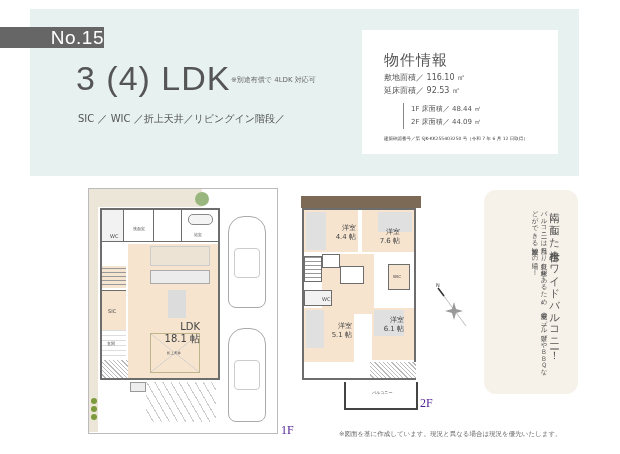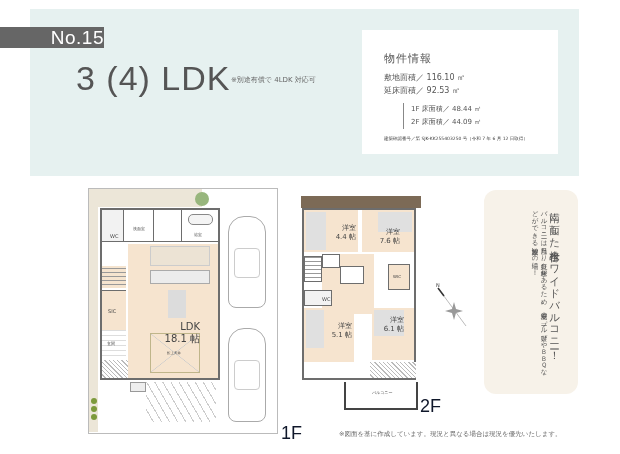--- a/index.html
+++ b/index.html
@@ -8,47 +8,48 @@
 
   .header-panel { position: absolute; left: 30px; top: 9px; width: 549px; height: 167px; background: #e6f1f0; }
   .no-badge { position: absolute; left: 0; top: 27px; width: 104px; height: 21px; background: #666666; color: #fff;
     font-family: "Liberation Sans", sans-serif; font-size: 19px; line-height: 21px; text-align: right; letter-spacing: 0.5px; }
   .layout-title { position: absolute; left: 76px; top: 58px; font-family: "Liberation Sans", sans-serif; font-size: 34px; font-weight: 300; color: #555; letter-spacing: 1px; line-height: 40px; }
   .layout-note { position: absolute; left: 231px; top: 75px; font-size: 7px; color: #666; }
   .features { position: absolute; left: 78px; top: 111px; font-size: 10px; line-height: 16px; color: #555; }
   .features div { white-space: nowrap; }
 
   .info-box { position: absolute; left: 362px; top: 30px; width: 196px; height: 124px; background: #fff; }
-  .info-title { position: absolute; left: 22px; top: 21px; font-size: 11px; color: #555; letter-spacing: 1px; }
+  .info-title { position: absolute; left: 22px; top: 21px; font-size: 15px; color: #555; letter-spacing: 1px; }
   .info-row { position: absolute; left: 22px; font-size: 8px; color: #555; white-space: nowrap; }
   .info-sub { position: absolute; left: 41px; top: 73px; border-left: 1px solid #888; padding-left: 7px; }
   .info-sub div { font-size: 7px; color: #555; line-height: 13px; white-space: nowrap; }
   .info-cert { position: absolute; left: 22px; top: 106px; font-size: 4.5px; color: #444; white-space: nowrap; }
 
   .plan { position: absolute; }
   .room { position: absolute; }
   .lbl { position: absolute; font-size: 4px; color: #444; white-space: nowrap; }
   .big { font-size: 7px; color: #444; text-align: right; line-height: 9px; }
 
   .callout { position: absolute; left: 484px; top: 190px; width: 94px; height: 204px; background: #f7f2e9; border-radius: 12px; }
   .callout-head { position: absolute; right: 16px; top: 14px; writing-mode: vertical-rl; font-size: 10.5px; color: #555; letter-spacing: 0.5px; white-space: nowrap; }
   .callout-body { position: absolute; right: 30px; top: 16px; writing-mode: vertical-rl; font-size: 6.5px; color: #555; line-height: 9px; }
 
-  .floor-label { position: absolute; font-family: Liberation Sans, sans-serif; font-size: 18px; color: #0f172a; }
+  .floor-label { position: absolute; font-family: Liberation Serif, serif; font-size: 12px; color: #4c1d95; }
   .footnote { position: absolute; left: 339px; top: 430px; font-size: 6.5px; color: #666; white-space: nowrap; }
   .compass { position: absolute; left: 430px; top: 280px; width: 40px; height: 50px; }
 </style>
 </head>
 <body>
 
 <div class="header-panel"></div>
 <div class="no-badge">No.15</div>
 <div class="layout-title">3 (4) LDK</div>
 <div class="layout-note">※別途有償で 4LDK 対応可</div>
 <div class="features">
+  <div>SIC ／ WIC ／折上天井／リビングイン階段／</div>
 </div>
 
 <div class="info-box">
   <div class="info-title">物件情報</div>
   <div class="info-row" style="top:42px">敷地面積／ 116.10 ㎡</div>
   <div class="info-row" style="top:55px">延床面積／ 92.53 ㎡</div>
   <div class="info-sub">
     <div>1F 床面積／ 48.44 ㎡</div>
     <div>2F 床面積／ 44.09 ㎡</div>
   </div>

